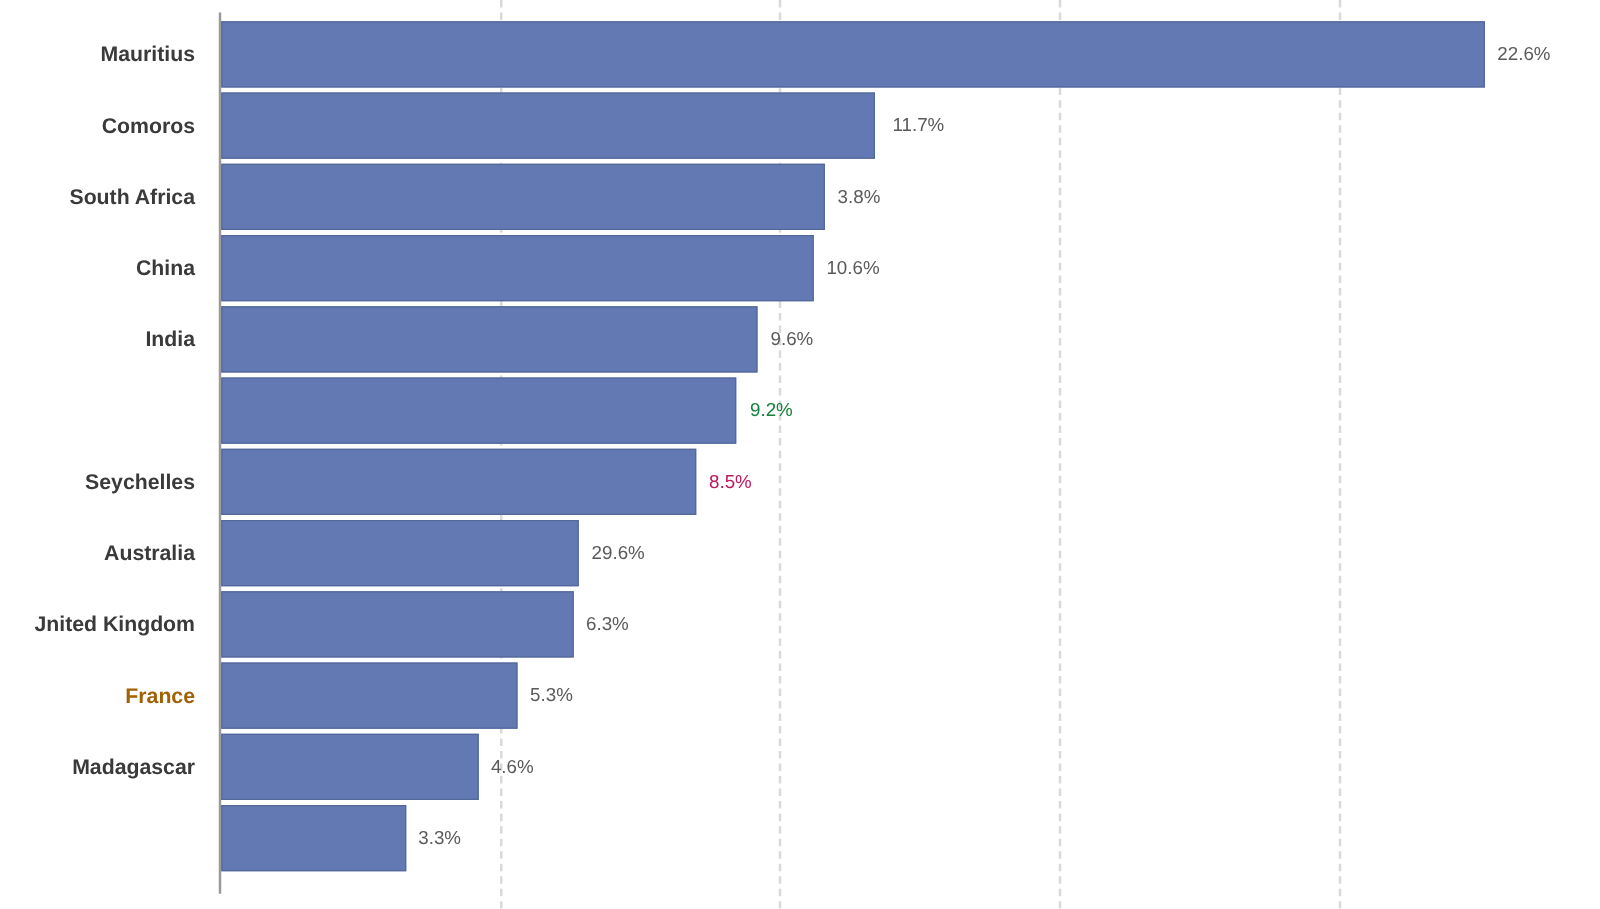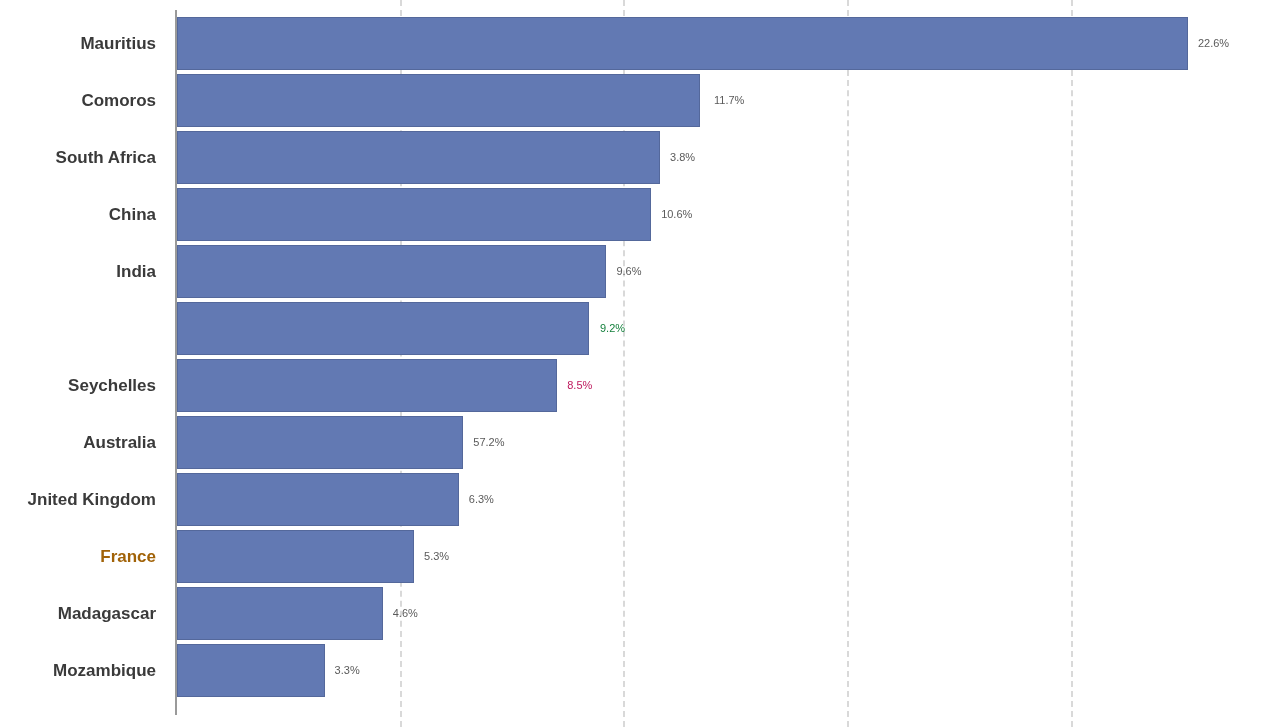--- a/index.html
+++ b/index.html
@@ -79,21 +79,21 @@
     background: #6279b3;
     border: 1px solid #54689b;
     box-sizing: border-box;
   }
 
   .value-label {
     position: absolute;
     top: 0;
     height: 53px;
     line-height: 53px;
-    font-size: 11px;
+    font-size: 15px;
     font-weight: normal;
     color: #5a5a5a;
     white-space: nowrap;
   }
 </style>
 </head>
 <body>
 
 <div id="chart-root">
 
@@ -136,38 +136,37 @@
           <div class="value-label" style="left: 588px; color: #15803d; margin-left: 12px;">9.2%</div>
         </div>
         <div class="bar-row" style="top: 359px;">
           <div class="cat-label" style="color: rgb(58, 58, 58); text-align: center;">Seychelles</div>
           <div class="bar" style="width: 380.205px; height: 53px; background: rgb(98, 121, 179); border-color: rgb(84, 104, 155);"></div>
           <div class="value-label" style="left: 567.205px; color: #be185d;">8.5%</div>
         </div>
         <div class="bar-row" style="top: 416px;">
           <div class="cat-label" style="color: rgb(58, 58, 58);">Australia</div>
           <div class="bar" style="width: 286.272px; height: 53px; background: rgb(98, 121, 179); border-color: rgb(84, 104, 155);"></div>
-          <div class="value-label" style="left: 473.272px; color: rgb(90, 90, 90);">57.2%</div>
+          <div class="value-label" style="left: 473.272px; color: rgb(90, 90, 90);">29.6%</div>
         </div>
         <div class="bar-row" style="top: 473px;">
           <div class="cat-label" style="color: rgb(58, 58, 58);">Jnited Kingdom</div>
           <div class="bar" style="width: 281.799px; height: 53px; background: rgb(98, 121, 179); border-color: rgb(84, 104, 155);"></div>
           <div class="value-label" style="left: 468.799px; color: rgb(90, 90, 90);">6.3%</div>
         </div>
         <div class="bar-row" style="top: 530px;">
           <div class="cat-label" style="color: #a16207;">France</div>
           <div class="bar" style="width: 237.069px; height: 53px; background: rgb(98, 121, 179); border-color: rgb(84, 104, 155);"></div>
           <div class="value-label" style="left: 424.069px; color: rgb(90, 90, 90);">5.3%</div>
         </div>
         <div class="bar-row" style="top: 587px;">
           <div class="cat-label" style="color: rgb(58, 58, 58);">Madagascar</div>
           <div class="bar" style="width: 205.758px; height: 53px; background: rgb(98, 121, 179); border-color: rgb(84, 104, 155);"></div>
           <div class="value-label" style="left: 392.758px; color: rgb(90, 90, 90);">4.6%</div>
         </div>
         <div class="bar-row" style="top: 644px;">
-          <div class="cat-label" style="color: rgb(58, 58, 58);">Mozambique</div>
           <div class="bar" style="width: 147.609px; height: 53px; background: rgb(98, 121, 179); border-color: rgb(84, 104, 155);"></div>
           <div class="value-label" style="left: 334.609px; color: rgb(90, 90, 90);">3.3%</div>
         </div>
       </div>
   </div>
 
 </div>
 
 </body></html>

